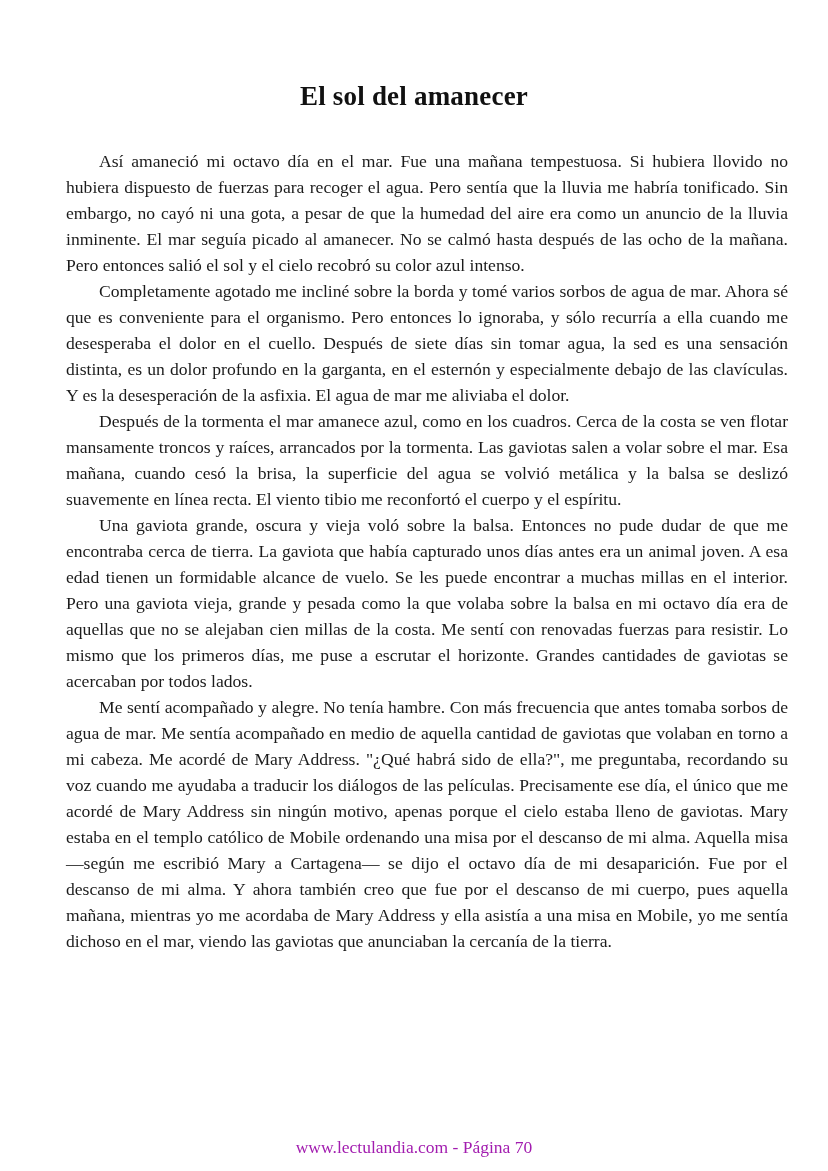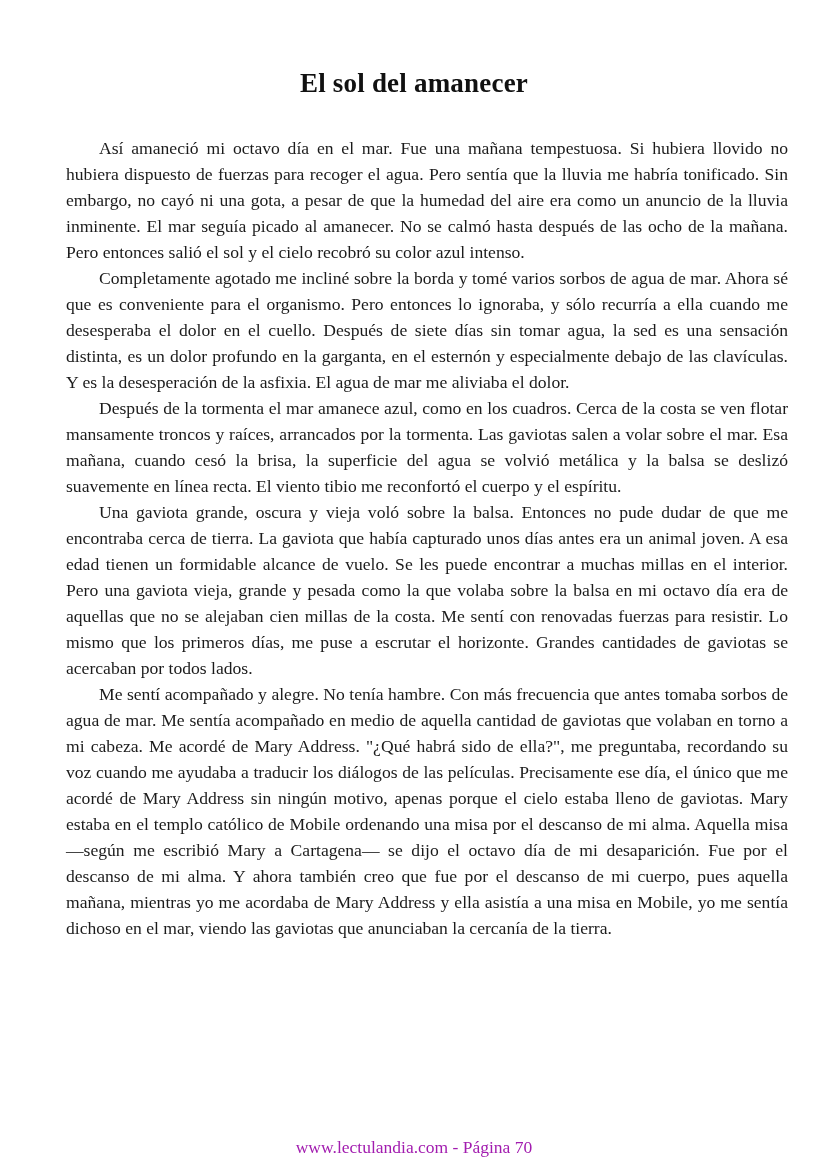--- a/index.html
+++ b/index.html
@@ -13,21 +13,21 @@
       width: 828px;
       height: 1171px;
       margin: 0 auto;
       background: #ffffff;
       color: #1b1b1b;
       font-family: "Liberation Serif", "DejaVu Serif", serif;
       box-sizing: border-box;
       overflow: hidden;
     }
     .chapter-title {
-      margin: 4px;
+      margin: 17px;
       padding-top: 64px;
       text-align: center;
       font-size: 27px;
       font-weight: 700;
       letter-spacing: 0.2px;
       color: #111111;
     }
     .body-text {
       margin: 36px 40px 0 66px;
       font-size: 17.6px;

